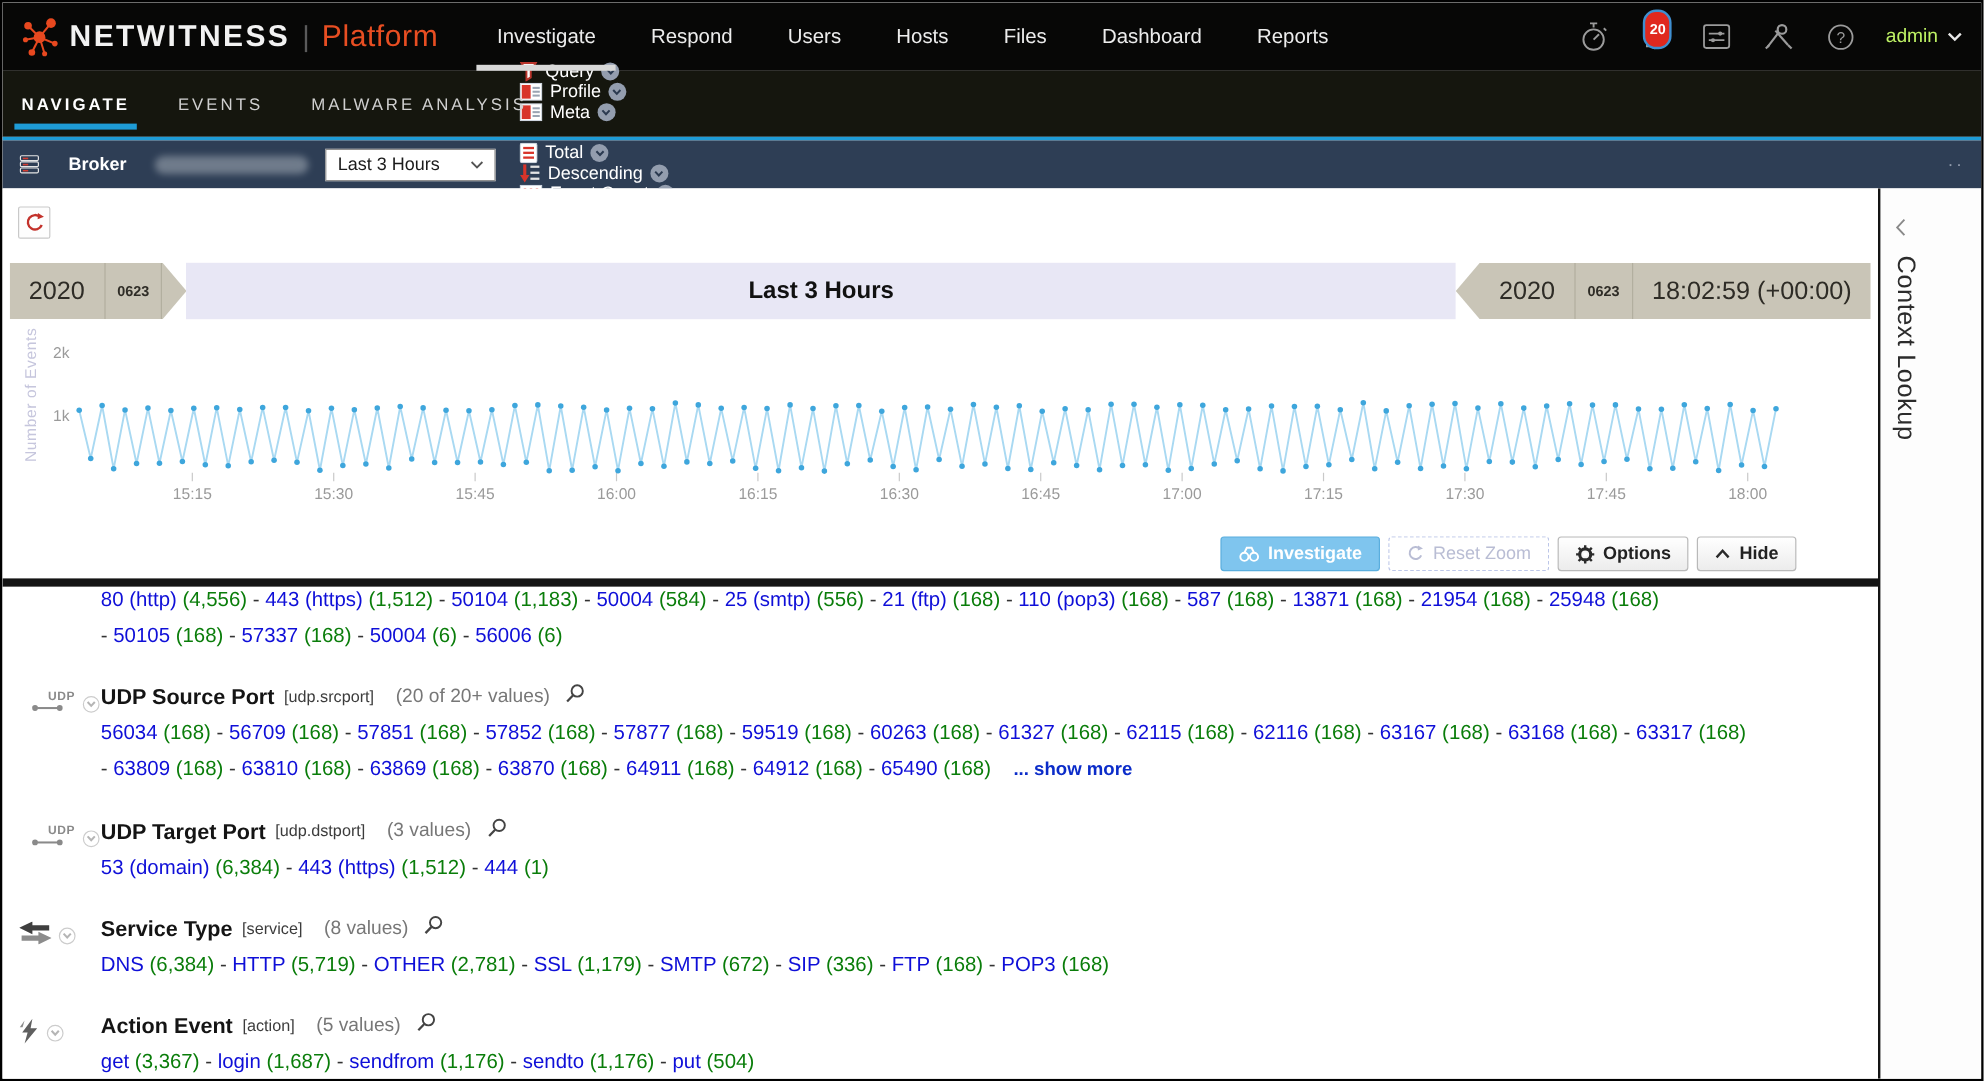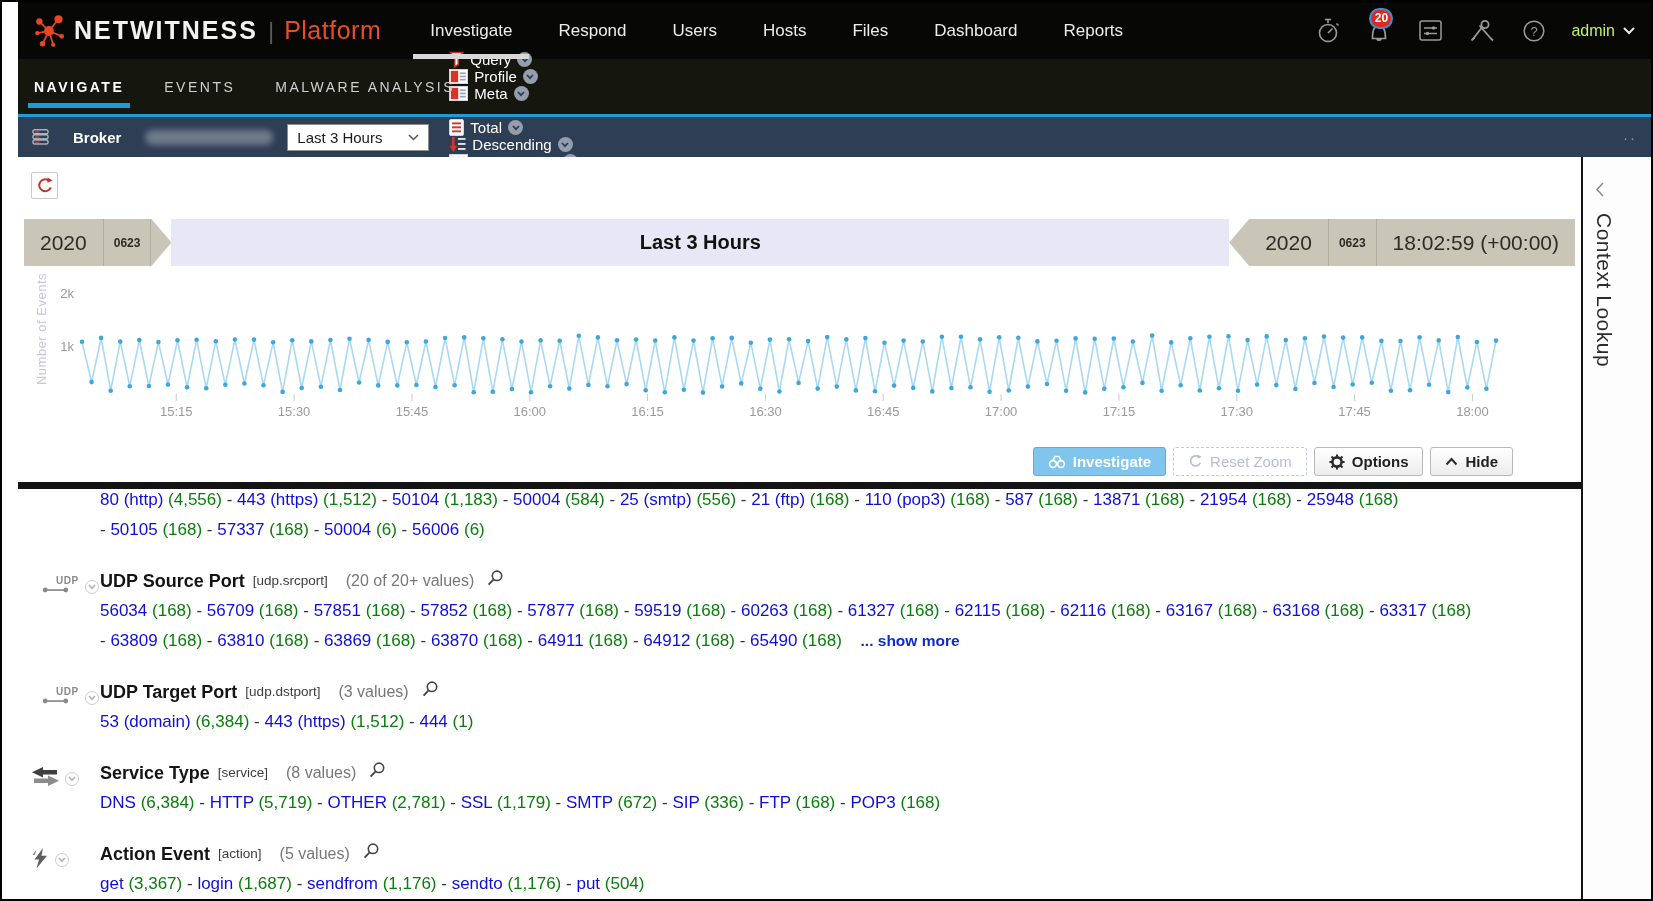--- a/index.html
+++ b/index.html
@@ -1,32 +1,32 @@
 <!DOCTYPE html>
 <html><head>
 <meta charset="utf-8">
 <style>
   * { margin:0; padding:0; box-sizing:border-box; }
   body { background:#555; font-family:"Liberation Sans","DejaVu Sans",sans-serif; }
   #window { width:1653px; height:901px; background:#fff; border:2px solid #000;
-            display:flex; flex-direction:column; overflow:hidden; position:relative;padding-left:16px; }
+            display:flex; flex-direction:column; overflow:hidden; position:relative; }
 
   
   .topnav { height:57px; background:#070706; display:flex; align-items:center; padding:0 16px; flex:none; }
   .brand { display:flex; align-items:center; gap:8px; }
   .brand .bname { color:#f2f2f2; font-size:25px; font-weight:bold; letter-spacing:2px; }
   .brand .bsep  { color:#5a5a5a; font-size:24px; margin:0 2px; font-weight:300; }
   .brand .bprod { color:#e84e22; font-size:25px; letter-spacing:0.5px; }
   .nav-tabs { display:flex; margin-left:26px; height:100%; }
   .nav-tab { color:#ececec; font-size:17px; padding:0 23px; display:flex; align-items:center; height:100%; position:relative; cursor:pointer; }
   .nav-tab.active::after { content:""; position:absolute; left:6px; right:6px; bottom:0; height:5px; background:#d8d8d8; }
   .top-right { margin-left:auto; display:flex; align-items:center; gap:24px; }
   .tr-ic { position:relative; display:flex; align-items:center; }
   .badge { position:absolute; top:-9px; left:4px; background:#e0281e; color:#fff; font-size:12px; font-weight:bold;
-           min-width:24px; height:21px; border-radius:11px; display:flex; align-items:center; justify-content:center;
+           min-width:24px; height:33px; border-radius:11px; display:flex; align-items:center; justify-content:center;
            border:2px solid #3f8fd0; padding:0 3px; }
   .user { display:flex; align-items:center; gap:8px; color:#bef264; font-size:16px; }
 
   
   .subnav { height:55px; background:#15160e; display:flex; align-items:center; padding:0 16px; gap:40px; flex:none; }
   .sub-tab { color:#cfcfcf; font-size:14px; letter-spacing:2.5px; height:100%; display:flex; align-items:center; position:relative; cursor:pointer; }
   .sub-tab.active { color:#ffffff; font-weight:bold; }
   .sub-tab.active::after { content:""; position:absolute; left:-6px; right:-6px; bottom:6px; height:5px; background:#1e9cd7; }
   .blue-line { height:3px; background:#1e9cd7; flex:none; }
 

